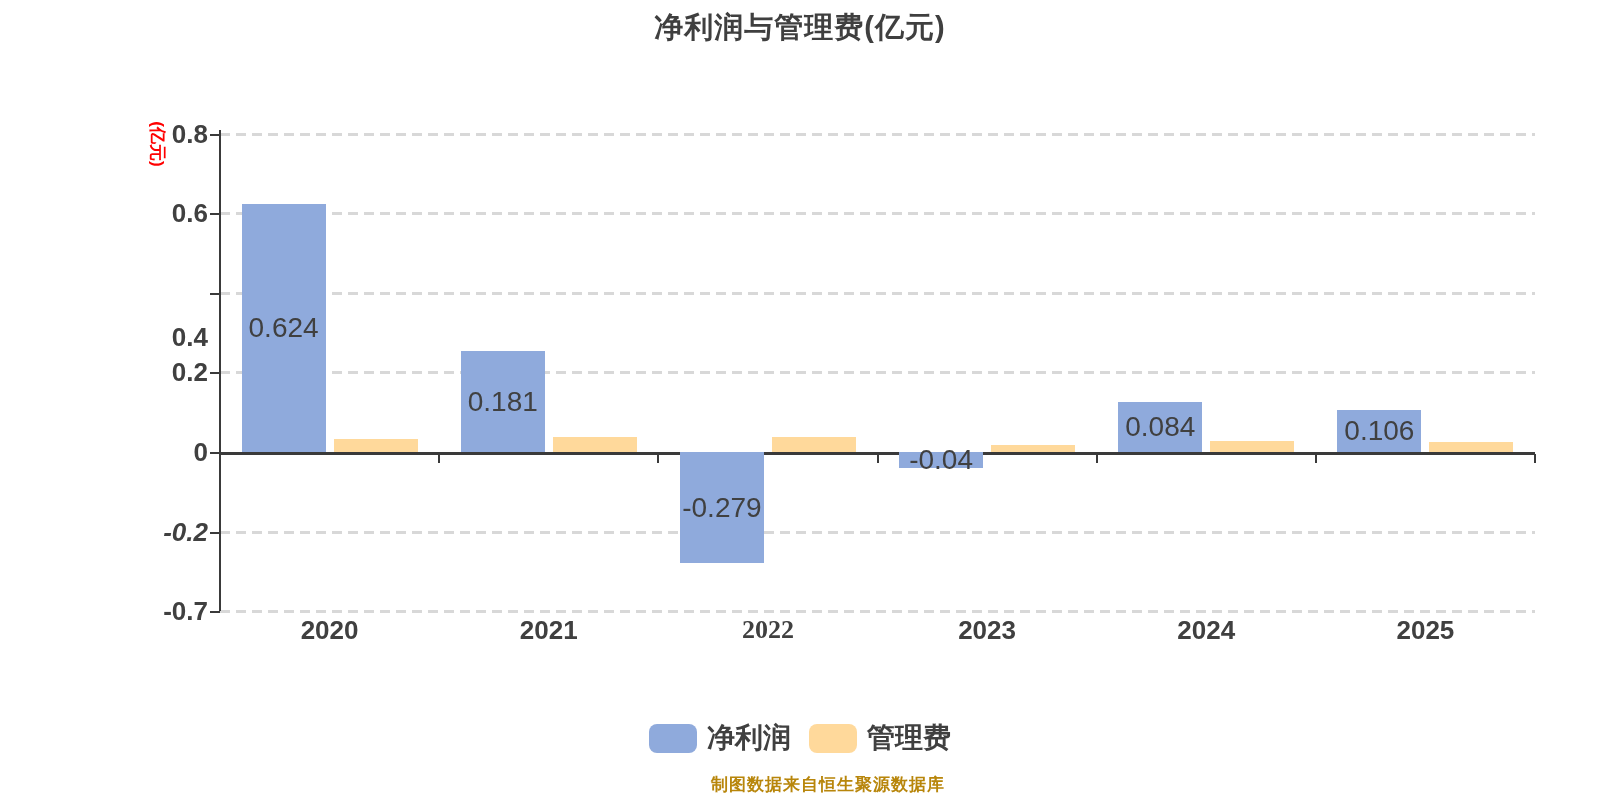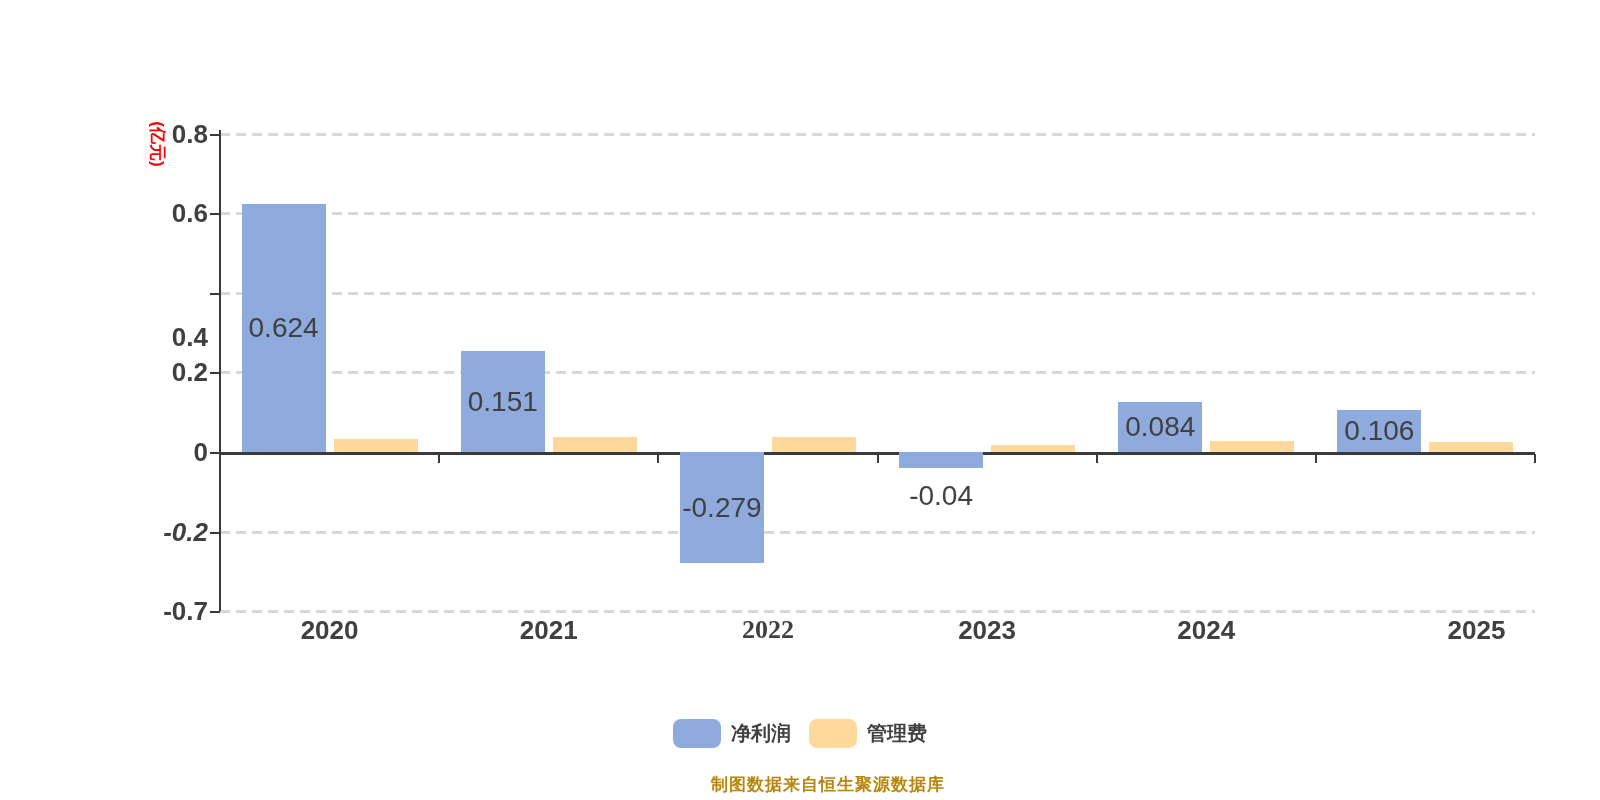--- a/index.html
+++ b/index.html
@@ -30,30 +30,31 @@
   .bar-label{
     transform:translate(-50%,-50%);font-size:28px;color:#404040;
     white-space:nowrap;z-index:3;
   }
   .legend-row{
     left:0;top:719px;width:1600px;display:flex;justify-content:center;
     align-items:center;gap:18px;z-index:2;
   }
   .legend-item{display:flex;align-items:center;cursor:pointer;}
   .legend-swatch{width:48px;height:29px;border-radius:8px;}
-  .legend-label{margin-left:10px;font-size:20px;font-weight:600;color:#404040;}
+  .legend-label{margin-left:10px;font-size:28px;font-weight:600;color:#404040;}
   .source-note{
     left:0;top:773px;width:1600px;text-align:center;
     font-size:17px;font-weight:700;letter-spacing:1px;
   }
 </style>
 </head>
 <body>
 
 <div id="app">
+  <div class="abs chart-title">净利润与管理费(亿元)</div>
   <div class="abs y-unit" style="color: rgb(255, 0, 0);">(亿元)</div>
   <div class="abs" id="plot" style="left:0;top:12px;width:1600px;height:800px;">
       <div class="abs gridline" style="left: 220px; top: 120.6px; width: 1315px; background: repeating-linear-gradient(to right, rgb(216, 216, 216) 0px, rgb(216, 216, 216) 10px, transparent 10px, transparent 16px);"></div>
       <div class="abs tick" style="left: 210px; top: 121.6px; width: 10px; height: 2px; background: rgb(58, 58, 58);"></div>
       <div class="abs y-tick-label" style="left: 128px; top: 106.6px;">0.8</div>
       <div class="abs gridline" style="left: 220px; top: 200.2px; width: 1315px; background: repeating-linear-gradient(to right, rgb(216, 216, 216) 0px, rgb(216, 216, 216) 10px, transparent 10px, transparent 16px);"></div>
       <div class="abs tick" style="left: 210px; top: 201.2px; width: 10px; height: 2px; background: rgb(58, 58, 58);"></div>
       <div class="abs y-tick-label" style="left: 128px; top: 186.2px;">0.6</div>
       <div class="abs gridline" style="left: 220px; top: 279.8px; width: 1315px; background: repeating-linear-gradient(to right, rgb(216, 216, 216) 0px, rgb(216, 216, 216) 10px, transparent 10px, transparent 16px);"></div>
       <div class="abs tick" style="left: 210px; top: 280.8px; width: 10px; height: 2px; background: rgb(58, 58, 58);"></div>
@@ -73,41 +74,41 @@
       <div class="abs y-axis-line" style="left: 219px; top: 118px; height: 481px; background: rgb(58, 58, 58);"></div>
       <div class="abs tick" style="left: 438.167px; top: 442px; width: 2px; height: 9px; background: rgb(58, 58, 58);"></div>
       <div class="abs tick" style="left: 657.333px; top: 442px; width: 2px; height: 9px; background: rgb(58, 58, 58);"></div>
       <div class="abs tick" style="left: 876.5px; top: 442px; width: 2px; height: 9px; background: rgb(58, 58, 58);"></div>
       <div class="abs tick" style="left: 1095.67px; top: 442px; width: 2px; height: 9px; background: rgb(58, 58, 58);"></div>
       <div class="abs tick" style="left: 1314.83px; top: 442px; width: 2px; height: 9px; background: rgb(58, 58, 58);"></div>
       <div class="abs tick" style="left: 1534px; top: 442px; width: 2px; height: 9px; background: rgb(58, 58, 58);"></div>
       <div class="abs bar" style="left: 241.583px; top: 191.648px; width: 84px; height: 248.352px; background: rgb(143, 170, 220);"></div>
       <div class="abs bar-label" style="left: 283.583px; top: 315.824px;">0.624</div>
       <div class="abs bar" style="left: 460.75px; top: 339.306px; width: 84px; height: 100.694px; background: rgb(143, 170, 220);"></div>
-      <div class="abs bar-label" style="left: 502.75px; top: 389.653px;">0.151</div>
+      <div class="abs bar-label" style="left: 502.75px; top: 389.653px;">0.181</div>
       <div class="abs bar" style="left: 679.917px; top: 440px; width: 84px; height: 111.042px; background: rgb(143, 170, 220);"></div>
       <div class="abs bar-label" style="left: 721.917px; top: 495.521px;">-0.279</div>
       <div class="abs bar" style="left: 899.083px; top: 440px; width: 84px; height: 15.92px; background: rgb(143, 170, 220);"></div>
-      <div class="abs bar-label" style="left: 941.083px; top: 447.96px; margin-top: 36px;">-0.04</div>
+      <div class="abs bar-label" style="left: 941.083px; top: 447.96px;">-0.04</div>
       <div class="abs bar" style="left: 1118.25px; top: 390.25px; width: 84px; height: 49.75px; background: rgb(143, 170, 220);"></div>
       <div class="abs bar-label" style="left: 1160.25px; top: 415.125px;">0.084</div>
       <div class="abs bar" style="left: 1337.42px; top: 397.812px; width: 84px; height: 42.188px; background: rgb(143, 170, 220);"></div>
       <div class="abs bar-label" style="left: 1379.42px; top: 418.906px;">0.106</div>
       <div class="abs bar" style="left: 333.583px; top: 426.866px; width: 84px; height: 13.134px; background: rgb(255, 217, 155);"></div>
       <div class="abs bar" style="left: 552.75px; top: 425.274px; width: 84px; height: 14.726px; background: rgb(255, 217, 155);"></div>
       <div class="abs bar" style="left: 771.917px; top: 425.274px; width: 84px; height: 14.726px; background: rgb(255, 217, 155);"></div>
       <div class="abs bar" style="left: 991.083px; top: 432.836px; width: 84px; height: 7.164px; background: rgb(255, 217, 155);"></div>
       <div class="abs bar" style="left: 1210.25px; top: 428.856px; width: 84px; height: 11.144px; background: rgb(255, 217, 155);"></div>
       <div class="abs bar" style="left: 1429.42px; top: 430.05px; width: 84px; height: 9.95px; background: rgb(255, 217, 155);"></div>
       <div class="abs x-label" style="left: 249.583px; top: 603px;">2020</div>
       <div class="abs x-label" style="left: 468.75px; top: 603px;">2021</div>
       <div class="abs x-label" style="left: 687.917px; top: 603px; font-family: Liberation Serif, serif;">2022</div>
       <div class="abs x-label" style="left: 907.083px; top: 603px;">2023</div>
       <div class="abs x-label" style="left: 1126.25px; top: 603px;">2024</div>
-      <div class="abs x-label" style="left: 1345.42px; top: 603px; text-align: right;">2025</div>
+      <div class="abs x-label" style="left: 1345.42px; top: 603px;">2025</div>
     </div>
   <div class="abs legend-row" id="legend">
       <div class="legend-item">
         <div class="legend-swatch" style="background: rgb(143, 170, 220);"></div>
         <div class="legend-label">净利润</div>
       </div>
       <div class="legend-item">
         <div class="legend-swatch" style="background: rgb(255, 217, 155);"></div>
         <div class="legend-label">管理费</div>
       </div>

